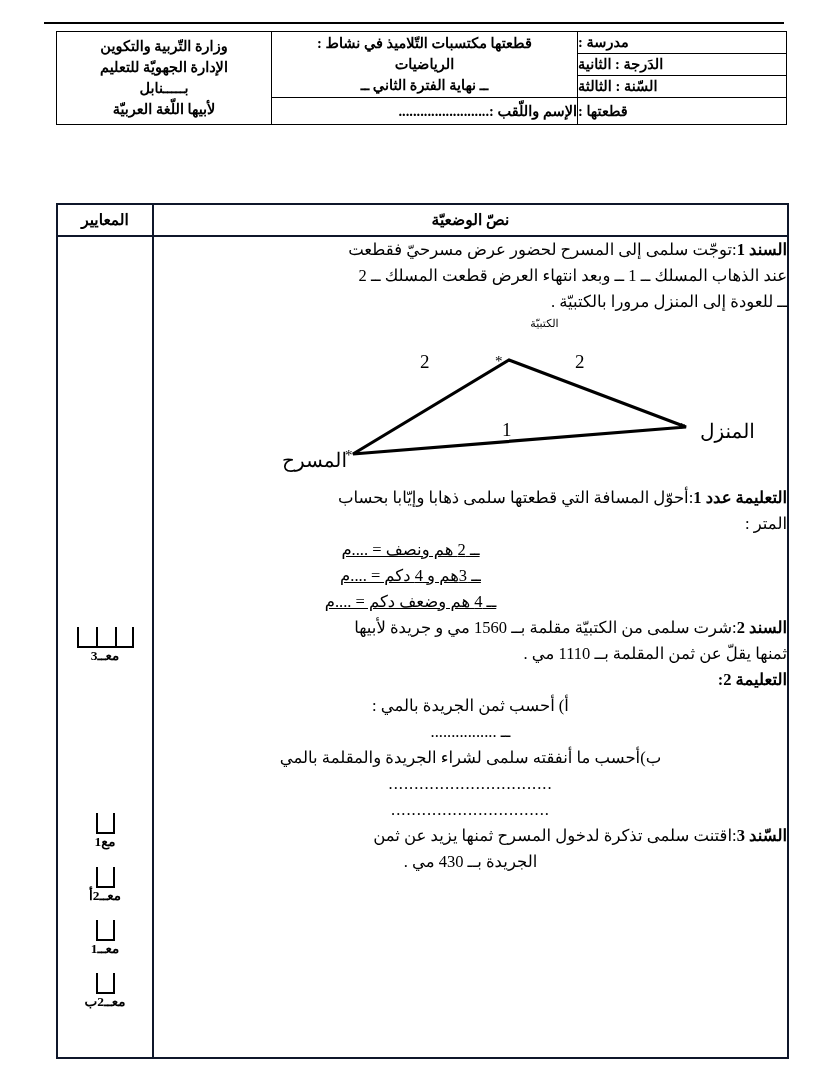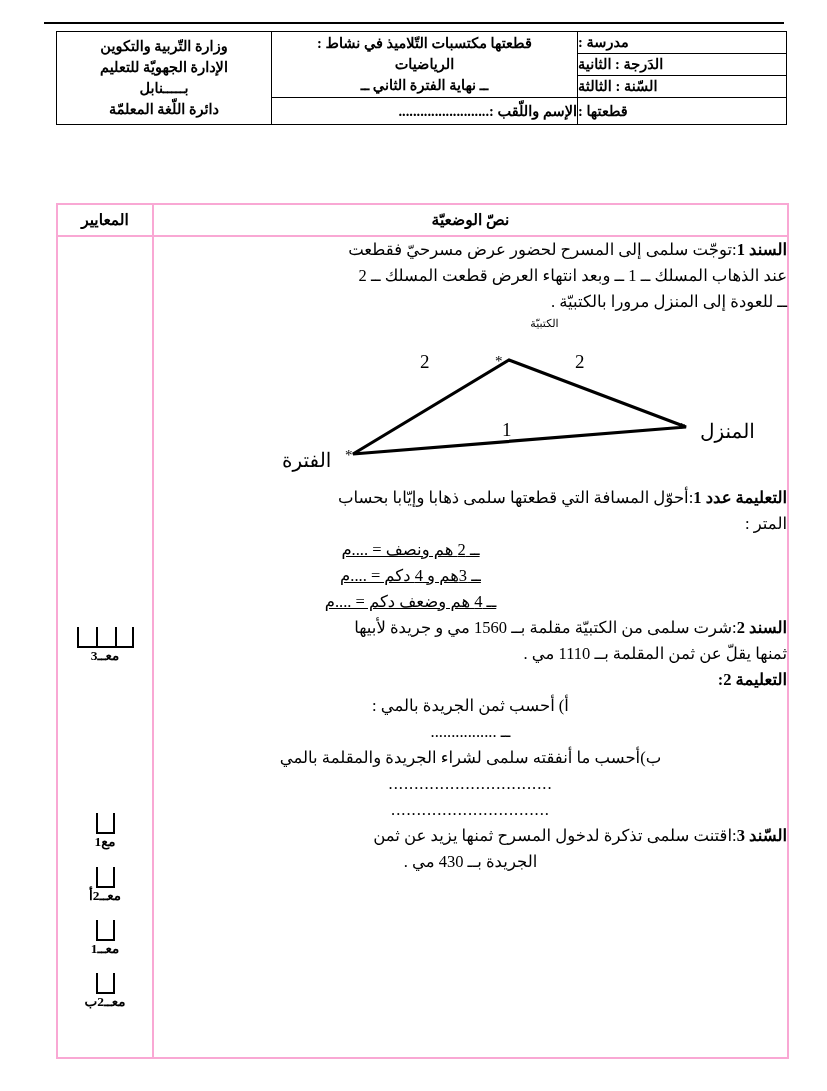--- a/index.html
+++ b/index.html
@@ -84,21 +84,21 @@
     left: 56px;
     top: 203px;
     width: 727px;
     height: 856px;
     border-collapse: collapse;
     table-layout: fixed;
     direction: rtl;
   }
   .main-table th,
   .main-table td {
-    border: 2px solid #f9a8d4;
+    border: 2px solid #0f172a;
     padding: 0;
     vertical-align: top;
   }
   .col-body    { width: 633px; }
   .col-criteria{ width: 94px; }
 
   .main-table thead th {
     height: 30px;
     font-size: 15.5px;
     font-weight: bold;
@@ -207,21 +207,21 @@
       <td class="col-school school-field">مدرسة :</td>
       <td class="col-mid mid-title" rowspan="3">
         <span class="l1">قطعتها مكتسبات التّلاميذ في نشاط :</span>
         <span class="l2">الرياضيات</span>
         <span class="l3">ــ نهاية الفترة الثاني ــ</span>
       </td>
       <td class="col-ministry hcell-pad" rowspan="4">
         <span class="ministry-line">وزارة التّربية والتكوين</span>
         <span class="ministry-line">الإدارة الجهويّة للتعليم</span>
         <span class="ministry-line">بـــــنابل</span>
-        <span class="ministry-line">دائرة اللّغة المعلمّة</span>
+        <span class="ministry-line">لأبيها اللّغة العربيّة</span>
       </td>
     </tr>
     <tr>
       <td class="school-field">الدَرجة : الثانية</td>
     </tr>
     <tr>
       <td class="school-field">السّنة : الثالثة</td>
     </tr>
     <tr class="name-row">
       <td class="school-field">قطعتها :</td>
@@ -251,21 +251,21 @@
           <div class="diagram">
             <svg width="613" height="152" viewBox="0 0 613 152">
 
               <polygon points="355,27 532,94 199,121" fill="none" stroke="#000" stroke-width="3.2" stroke-linejoin="miter"></polygon>
             </svg>
             <span class="vlabel" style="left:341px; top:17px; font-size:15px;">*</span>
             <span class="vlabel" style="left:524px; top:84px; font-size:15px;">*</span>
             <span class="vlabel" style="left:191px; top:111px; font-size:15px;">*</span>
 
             <span class="vlabel" style="left:546px; top:83px;">المنزل</span>
-            <span class="vlabel" style="left:128px; top:112px;">الفترة</span>
+            <span class="vlabel" style="left:128px; top:112px;">المسرح</span>
 
             <span class="elabel" style="left:266px; top:14px;">2</span>
             <span class="elabel" style="left:421px; top:14px;">2</span>
             <span class="elabel" style="left:348px; top:82px;">1</span>
           </div>
 
           <p class="para"><span class="b">التعليمة عدد 1</span><span>:أحوّل المسافة التي قطعتها سلمى ذهابا وإيّابا بحساب</span></p>
           <p class="para">المتر :</p>
 
           <div class="conv">

